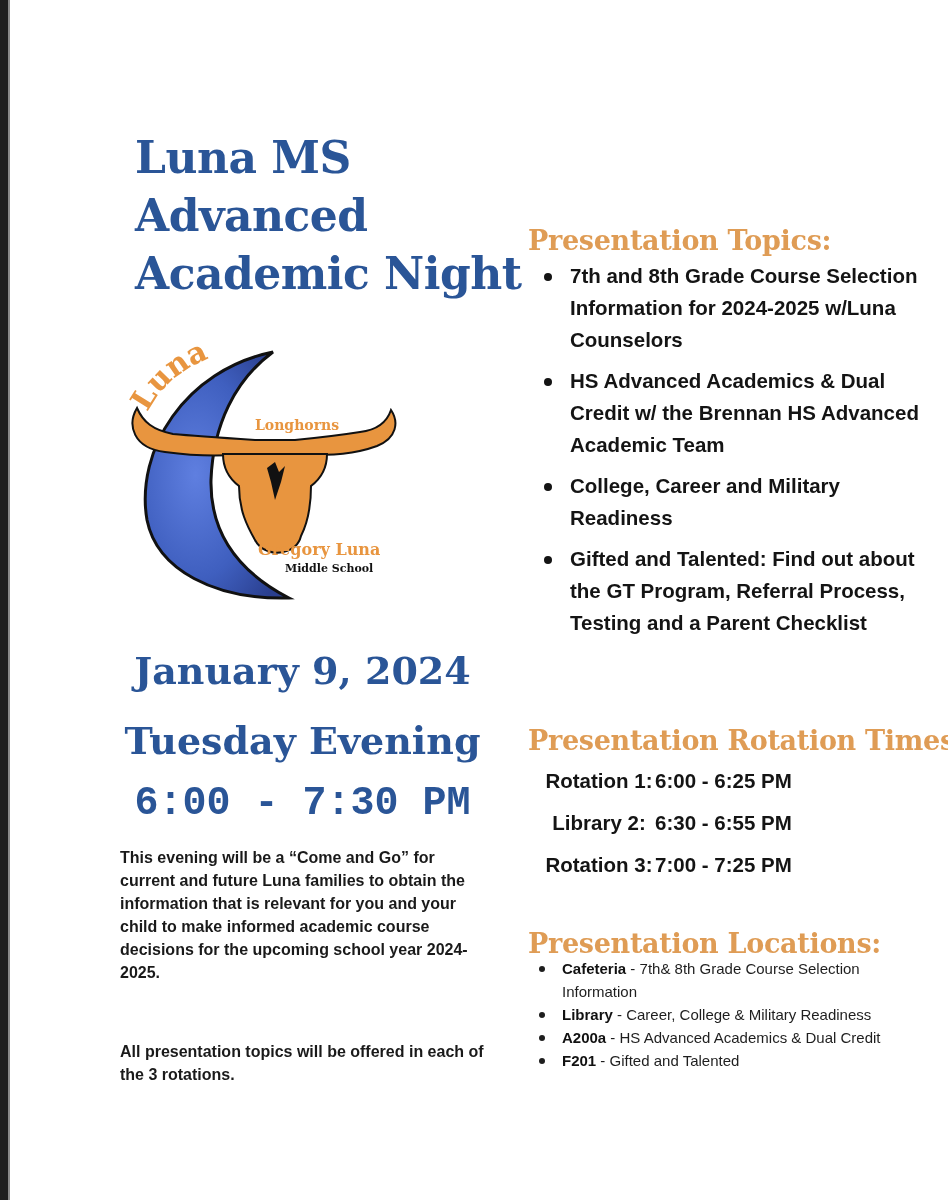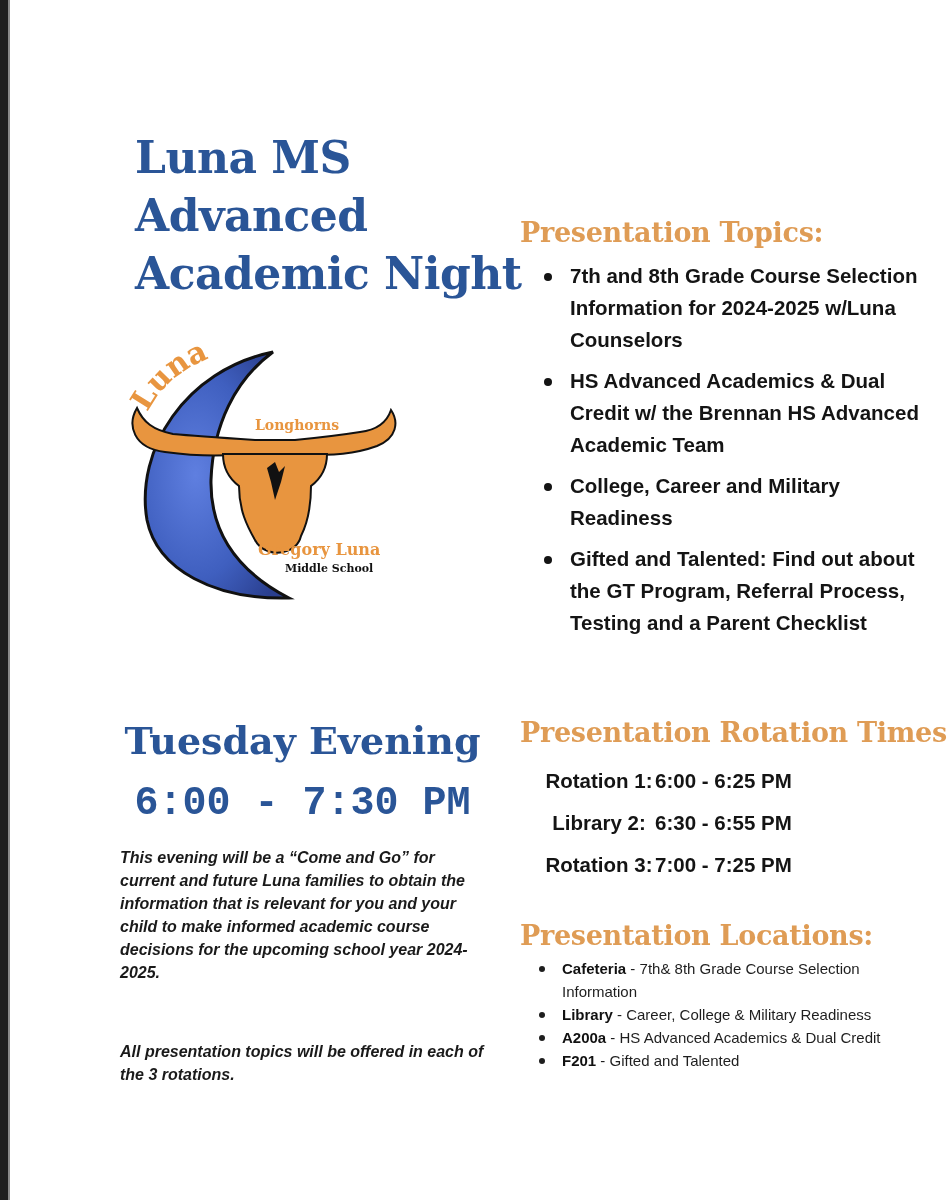--- a/index.html
+++ b/index.html
@@ -31,27 +31,27 @@
     position: absolute; left: 105px; width: 375px; text-align: center;
     color: #2a5597;
   }
   .event-date { top: 646px; font-size: 38px; line-height: 50px; }
   .event-day  { top: 716px; font-size: 38px; line-height: 50px; }
   .event-time { top: 778px; font-size: 40px; line-height: 52px; font-family: Liberation Mono, monospace; }
 
   .body-text {
     position: absolute; left: 110px; width: 370px;
     font-family: "Liberation Sans", sans-serif; font-weight: bold;
-    color: #1a1a1a; font-size: 16px; line-height: 23px; margin: 0; font-style: italic;
+    color: #1a1a1a; font-size: 16px; line-height: 23px; margin: 0;
   }
   .intro-text { top: 846px; }
   .rotations-note { top: 1040px; }
 
   .section-heading {
-    position: absolute; left: 506px; color: #df9c55; margin: 4px;
+    position: absolute; left: 506px; color: #df9c55; margin: 12px;
     font-size: 27px; line-height: 34px; white-space: nowrap; letter-spacing: -0.3px;
   }
   .h-topics { top: 212px; }
   .h-times { top: 712px; }
   .h-locations { top: 915px; }
 
   .topics-list {
     position: absolute; left: 530px; top: 260px; width: 390px; margin: 0; padding: 0;
     list-style: none;
     font-family: "Liberation Sans", sans-serif; font-weight: bold;
@@ -122,20 +122,21 @@
     <path d="M 108 124 C 108 140 116 150 124 156 C 124 180 132 196 140 210
              C 146 222 160 224 168 222 C 178 220 184 214 186 206
              C 194 190 196 172 196 156 C 204 150 212 140 212 124 Z" fill="#e8953f" stroke="#111" stroke-width="2"></path>
     <path d="M 152 138 L 160 132 L 164 142 L 170 136 L 166 152 L 160 170 L 156 152 Z" fill="#111"></path>
 
     <text x="140" y="100" font-family="DejaVu Serif, serif" font-weight="bold" font-size="14" fill="#e8953f">Longhorns</text>
     <text x="143" y="225" font-family="DejaVu Serif, serif" font-weight="bold" font-size="16" fill="#e8953f">Gregory Luna</text>
     <text x="170" y="242" font-family="DejaVu Serif, serif" font-weight="bold" font-size="11" fill="#111">Middle School</text>
   </svg>
 
+  <div class="event-info event-date serif-head">January 9, 2024</div>
   <div class="event-info event-day serif-head">Tuesday Evening</div>
   <div class="event-info event-time serif-head">6:00 - 7:30 PM</div>
 
   <p class="body-text intro-text">This evening will be a “Come and Go” for current and future Luna families to obtain the information that is relevant for you and your child to make informed academic course decisions for the upcoming school year 2024-2025.</p>
   <p class="body-text rotations-note">All presentation topics will be offered in each of the 3 rotations.</p>
 
   <h2 class="section-heading h-topics serif-head">Presentation Topics:</h2>
   <ul class="topics-list">
     <li><span class="bullet"></span><span>7th and 8th Grade Course Selection Information for 2024-2025 w/Luna Counselors</span></li>
     <li><span class="bullet"></span><span>HS Advanced Academics &amp; Dual Credit w/ the Brennan HS Advanced Academic Team</span></li>

